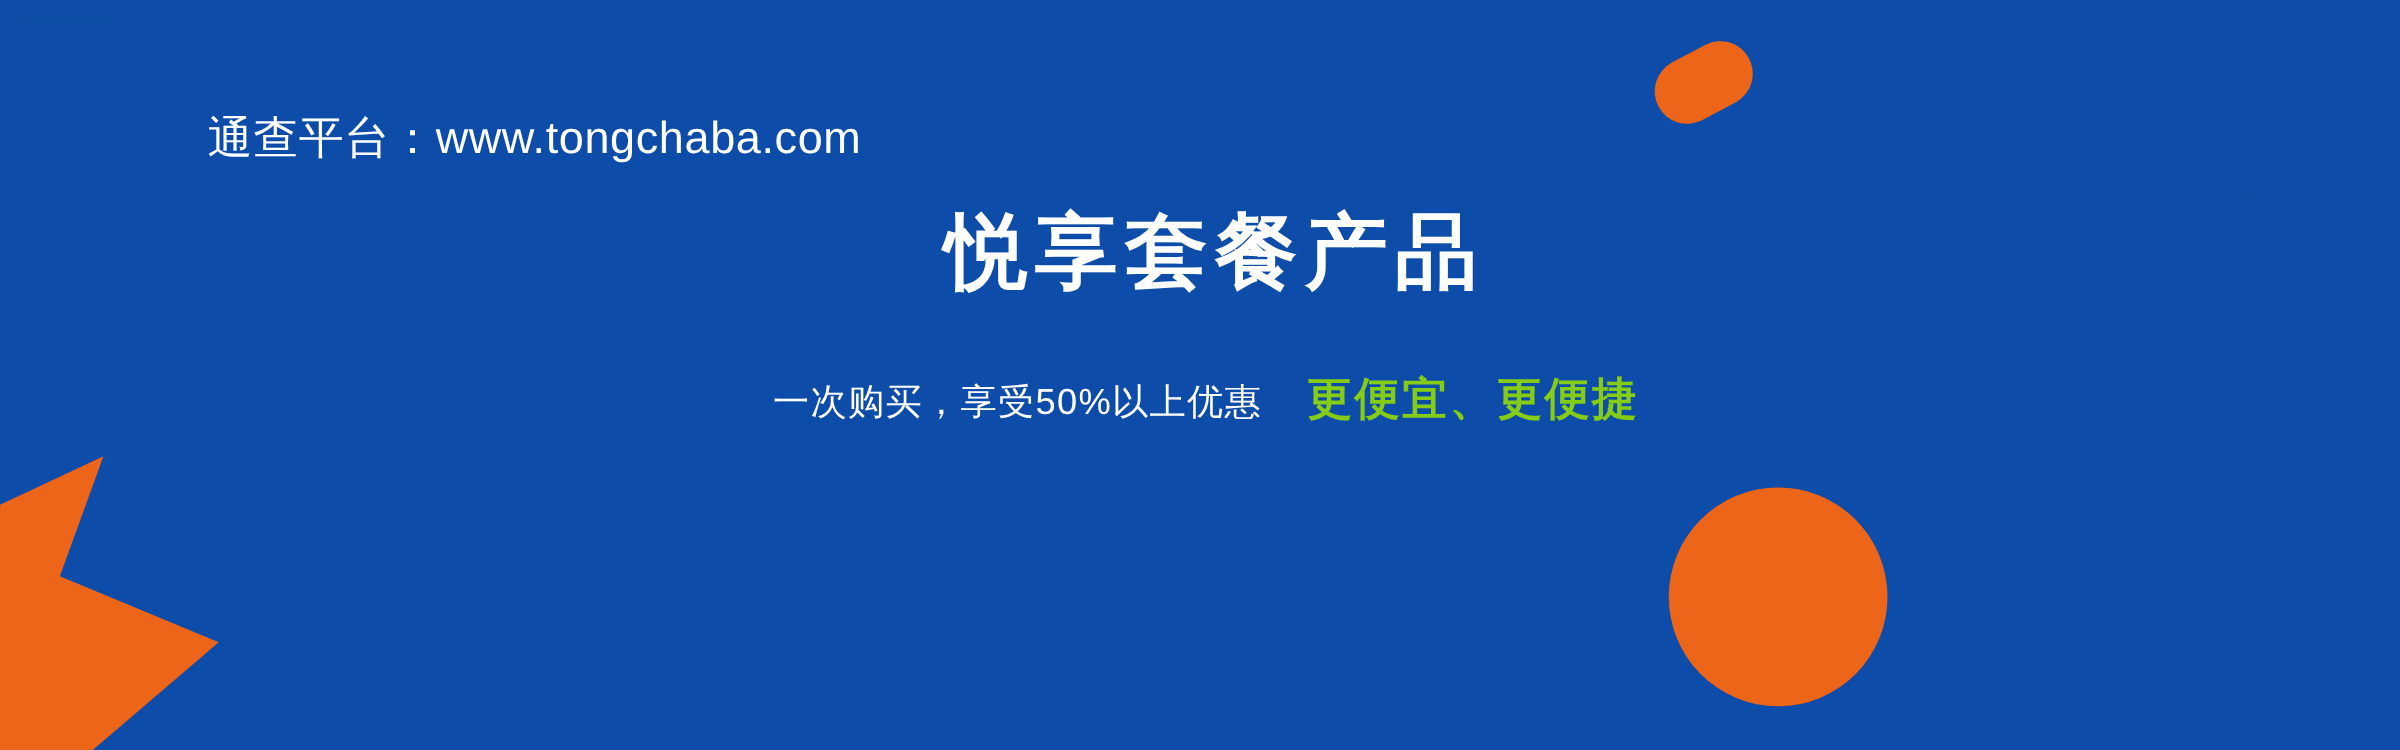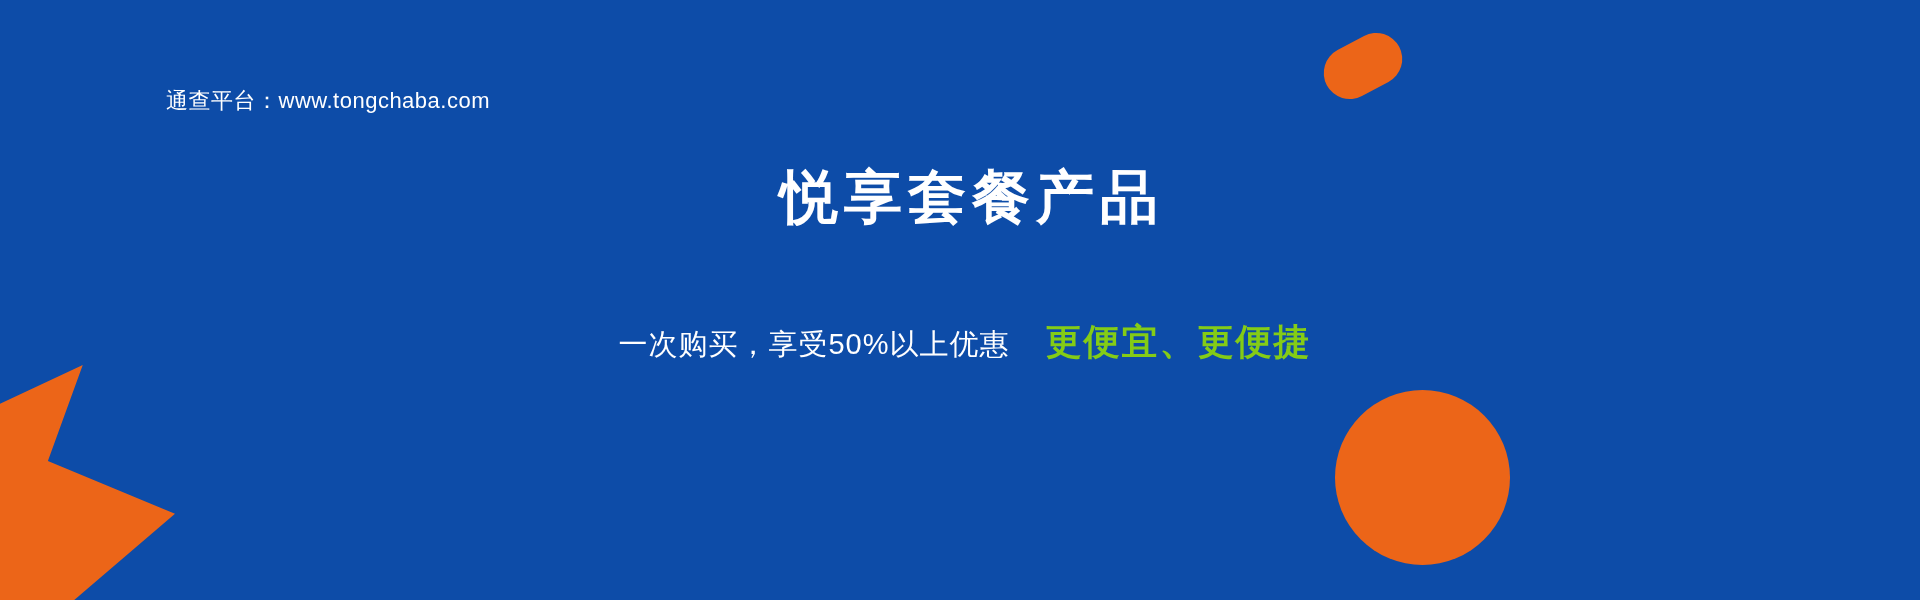--- a/index.html
+++ b/index.html
@@ -59,53 +59,52 @@
     clip-path:polygon(0% 22%, 55% 0%, 38% 40%, 100% 62%, 48% 100%, 0% 100%);
   }
 
   
   .content { position:relative; z-index:5; width:100%; height:100%; }
 
   #site-line {
     position:absolute;
     left:166px;
     top:86px;
-    font-size:22px;
+    font-size:36px;
     line-height:1.35;
     color:#ffffff;
     letter-spacing:0.5px;
     white-space:nowrap;
     font-weight:400;
   }
 
   #headline {
     position:absolute;
     left:0; right:0;
     top:165px;
     text-align:center;
     color:#ffffff;
-    font-size:58px;
+    font-size:66px;
     font-weight:bold;
     letter-spacing:6px;
     line-height:1.1;
     white-space:nowrap;
     padding-left:24px;
   }
 
   #subtitle-row {
     position:absolute;
     left:0; right:0;
     top:295px;
     display:flex;
     justify-content:center;
     align-items:baseline;
     gap:36px;
     white-space:nowrap;
     padding-left:10px;
-    margin-top:23px;
   }
   #subtitle-white {
     color:#ffffff;
     font-size:29px;
     font-weight:400;
     letter-spacing:1px;
   }
   #subtitle-orange {
     color:#84cc16;
     font-size:36px;

